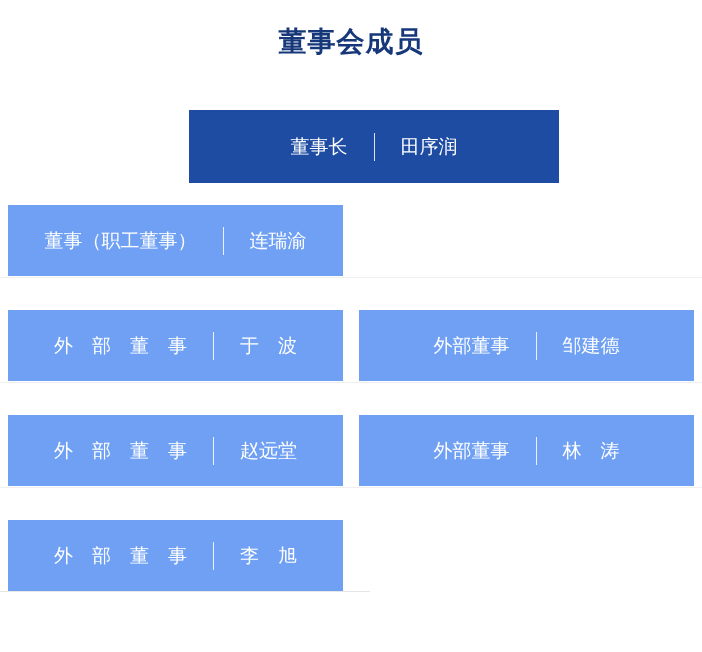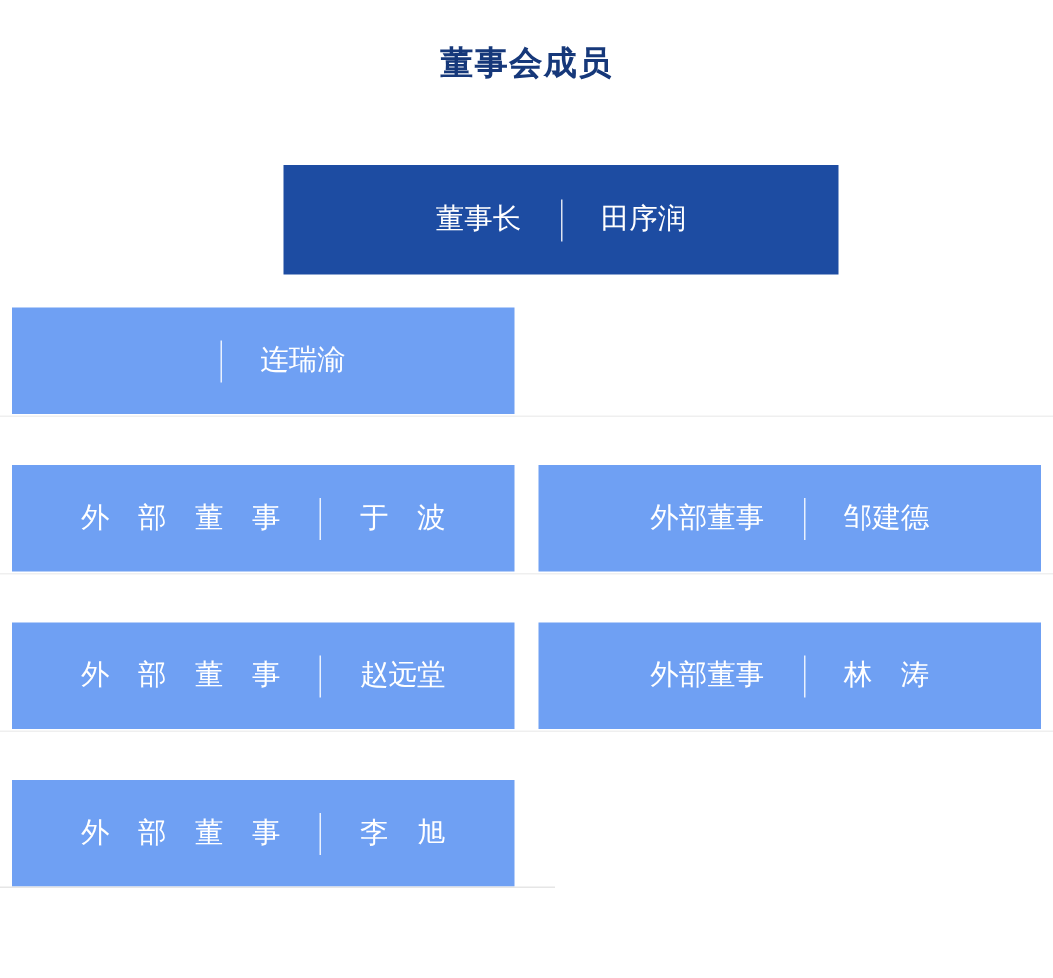--- a/index.html
+++ b/index.html
@@ -18,25 +18,26 @@
     position: relative;
     width: 702px;
     height: 652px;
   }
   .page-title {
     position: absolute;
     top: 22px;
     left: 0;
     width: 702px;
     text-align: center;
-    font-size: 22px;
+    font-size: 28px;
     font-weight: bold;
     color: #16387a;
     letter-spacing: 1px;
     line-height: 40px;
+    font-family: Liberation Serif, serif;
   }
   .board {
     position: absolute;
     top: 110px;
     left: 0;
     width: 702px;
   }
   
   .chair-row {
     width: 702px;
@@ -148,20 +149,21 @@
         <span class="divider"></span>
         <span class="name">田序润</span>
       </div>
     </div>
 
     <div class="grid">
 
       <div class="row">
         <div class="col left">
           <div class="cell member">
+            <span class="role">董事（职工董事）</span>
             <span class="divider"></span>
             <span class="name">连瑞渝</span>
           </div>
         </div>
         <div class="rowline"></div>
       </div>
 
       <div class="row">
         <div class="col left">
           <div class="cell member">

